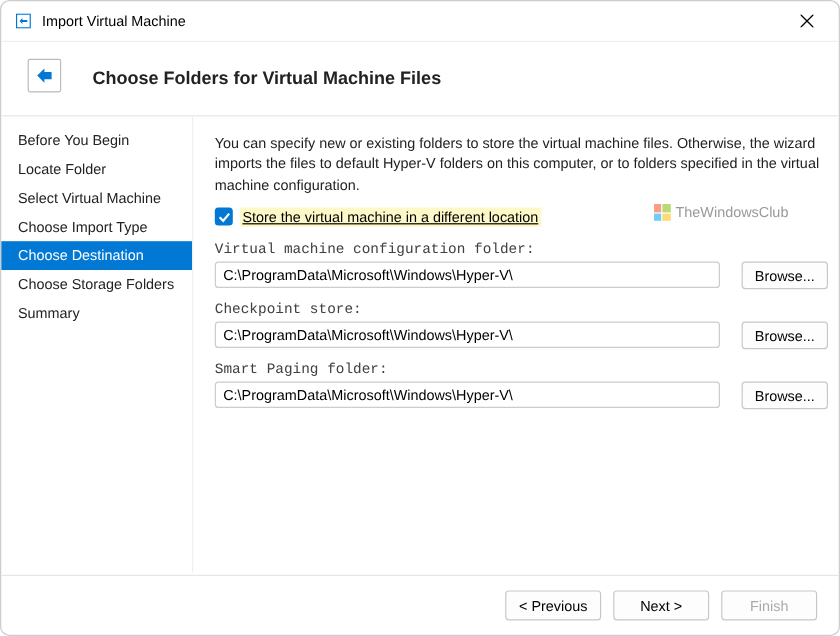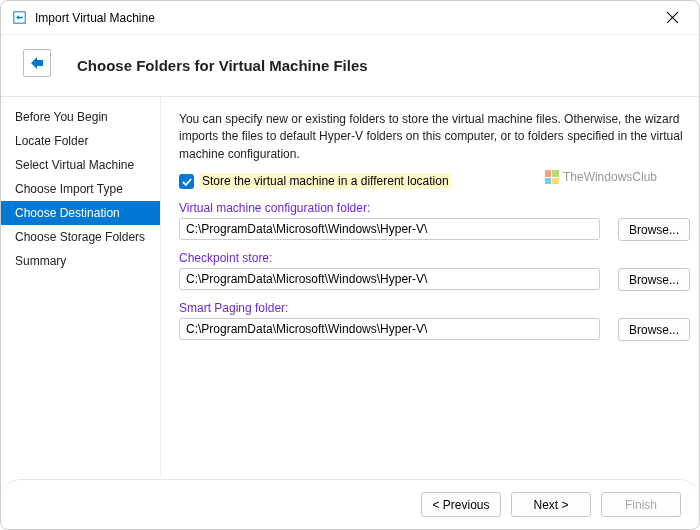--- a/index.html
+++ b/index.html
@@ -82,41 +82,43 @@
       position: relative;
     }
     .desc {
       font-size: 12px;
       line-height: 1.45;
       color: #222;
       margin-bottom: 10px;
     }
     .checkbox-row {
       display: flex;
-      align-items: flex-end;
+      align-items: flex-start;
       margin-bottom: 12px;
+      text-decoration: underline;
     }
     .checkbox {
       width: 15px; height: 15px;
       border-radius: 3px;
       background: #0078d4;
       display: flex; align-items: center; justify-content: center;
       margin-right: 6px;
       cursor: pointer;
     }
     .checkbox svg { fill: #fff; }
     .checkbox-row .highlight {
       background: #fdf8c7;
       padding: 1px 2px;
     }
     .field-group { margin-bottom: 10px; }
     .field-label {
       font-size: 12px;
-      color: #6d28d9;
+      color: #404040;
       margin-bottom: 3px;
+      font-family: Liberation Mono, monospace;
     }
     .field-row {
       display: flex;
       gap: 18px;
     }
     .text-input {
       flex: 1;
       border: 1px solid #ccc;
       border-radius: 3px;
       padding: 3px 6px;
@@ -165,21 +167,20 @@
     .footer {
       position: absolute;
       bottom: 0; left: 0; right: 0;
       border-top: 1px solid #e6e6e6;
       height: 50px;
       display: flex;
       align-items: center;
       justify-content: flex-end;
       padding: 0 18px;
       gap: 10px;
-      border-radius: 20px;
     }
     .footer .btn { min-width: 80px; height: 25px; }
   </style>
 </head>
 <body>
 
 <div class="titlebar">
   <span class="app-icon">
     <svg width="13" height="13" viewBox="0 0 16 16">
         <rect x="1" y="1" width="14" height="14" fill="none" stroke="#0078d4" stroke-width="1.2"></rect>

